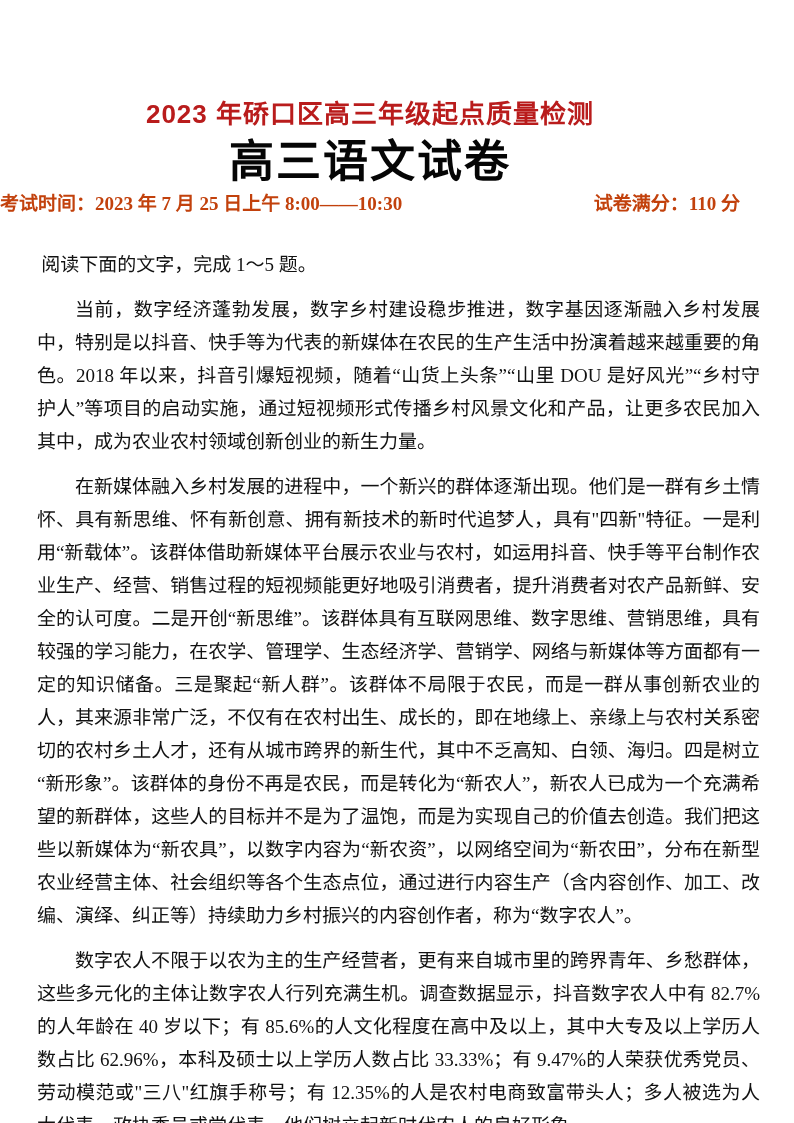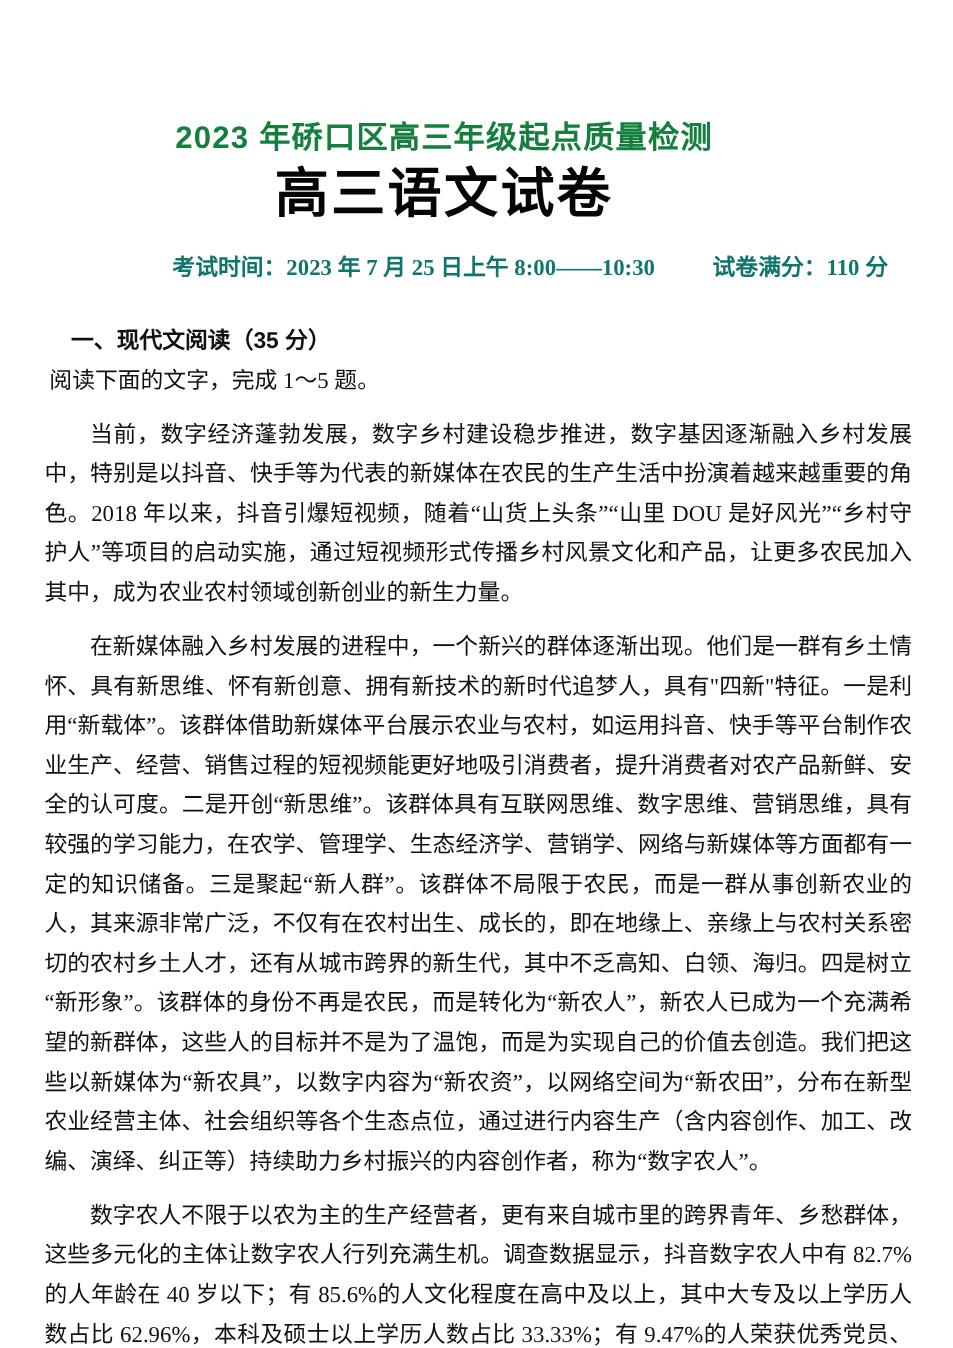--- a/index.html
+++ b/index.html
@@ -22,41 +22,41 @@
     padding-top: 98px;
     width: 740px;
     text-align: center;
   }
   .title-line {
     font-family: "Liberation Sans", sans-serif;
     font-size: 26px;
     font-weight: 700;
     letter-spacing: 1px;
     line-height: 32px;
-    color: #15803d;
+    color: #b91c1c;
   }
   .main-title {
     font-family: "Liberation Serif", serif;
     font-size: 45px;
     font-weight: 700;
     letter-spacing: 2px;
     line-height: 52px;
     margin-top: 6px;
     color: #050505;
   }
   .exam-info {
-    margin-top: 24px;
+    margin-top: 4px;
     display: flex;
-    justify-content: flex-end;
+    justify-content: space-between;
     gap: 48px;
     font-family: "Liberation Serif", serif;
     font-size: 19px;
     font-weight: 700;
     line-height: 24px;
-    color: #0f766e;
+    color: #c2410c;
   }
   
   .content {
     margin: 32px 22px 0 25px;
     font-family: "Liberation Serif", serif;
     font-size: 19px;
     line-height: 33px;
     text-align: justify;
     color: #111111;
   }
@@ -86,21 +86,20 @@
   <div class="header">
     <div class="title-line">2023 年硚口区高三年级起点质量检测</div>
     <div class="main-title">高三语文试卷</div>
     <div class="exam-info">
       <span>考试时间：2023 年 7 月 25 日上午 8:00——10:30</span>
       <span>试卷满分：110 分</span>
     </div>
   </div>
 
   <div class="content">
-    <div class="section-heading">一、现代文阅读（35 分）</div>
     <div class="instruction">阅读下面的文字，完成 1～5 题。</div>
 
     <p class="para">当前，数字经济蓬勃发展，数字乡村建设稳步推进，数字基因逐渐融入乡村发展中，特别是以抖音、快手等为代表的新媒体在农民的生产生活中扮演着越来越重要的角色。2018 年以来，抖音引爆短视频，随着“山货上头条”“山里 DOU 是好风光”“乡村守护人”等项目的启动实施，通过短视频形式传播乡村风景文化和产品，让更多农民加入其中，成为农业农村领域创新创业的新生力量。</p>
     <p class="para">在新媒体融入乡村发展的进程中，一个新兴的群体逐渐出现。他们是一群有乡土情怀、具有新思维、怀有新创意、拥有新技术的新时代追梦人，具有"四新"特征。一是利用“新载体”。该群体借助新媒体平台展示农业与农村，如运用抖音、快手等平台制作农业生产、经营、销售过程的短视频能更好地吸引消费者，提升消费者对农产品新鲜、安全的认可度。二是开创“新思维”。该群体具有互联网思维、数字思维、营销思维，具有较强的学习能力，在农学、管理学、生态经济学、营销学、网络与新媒体等方面都有一定的知识储备。三是聚起“新人群”。该群体不局限于农民，而是一群从事创新农业的人，其来源非常广泛，不仅有在农村出生、成长的，即在地缘上、亲缘上与农村关系密切的农村乡土人才，还有从城市跨界的新生代，其中不乏高知、白领、海归。四是树立“新形象”。该群体的身份不再是农民，而是转化为“新农人”，新农人已成为一个充满希望的新群体，这些人的目标并不是为了温饱，而是为实现自己的价值去创造。我们把这些以新媒体为“新农具”，以数字内容为“新农资”，以网络空间为“新农田”，分布在新型农业经营主体、社会组织等各个生态点位，通过进行内容生产（含内容创作、加工、改编、演绎、纠正等）持续助力乡村振兴的内容创作者，称为“数字农人”。</p>
     <p class="para">数字农人不限于以农为主的生产经营者，更有来自城市里的跨界青年、乡愁群体，这些多元化的主体让数字农人行列充满生机。调查数据显示，抖音数字农人中有 82.7%的人年龄在 40 岁以下；有 85.6%的人文化程度在高中及以上，其中大专及以上学历人数占比 62.96%，本科及硕士以上学历人数占比 33.33%；有 9.47%的人荣获优秀党员、劳动模范或"三八"红旗手称号；有 12.35%的人是农村电商致富带头人；多人被选为人大代表、政协委员或党代表。他们树立起新时代农人的良好形象。</p>
 
   </div>
 
 </div>
 

